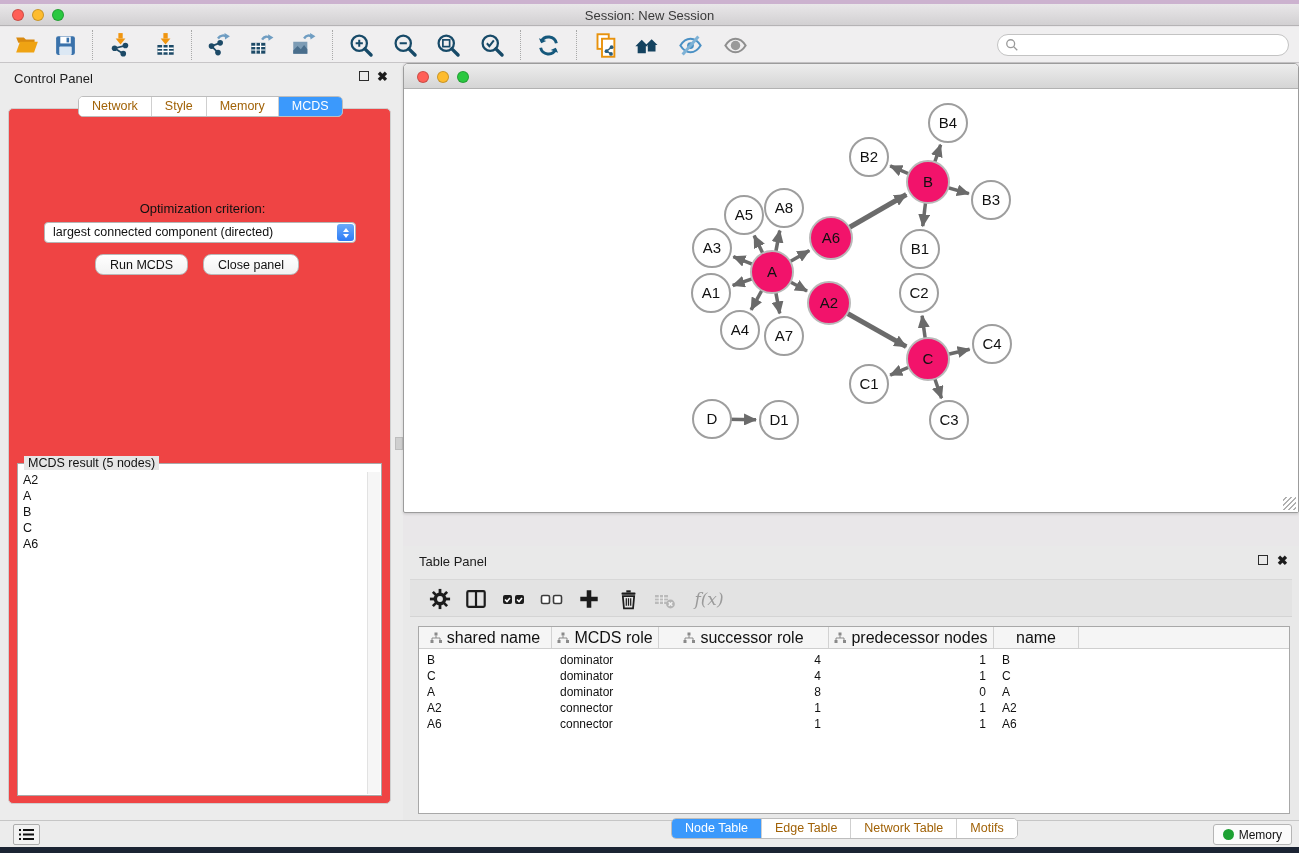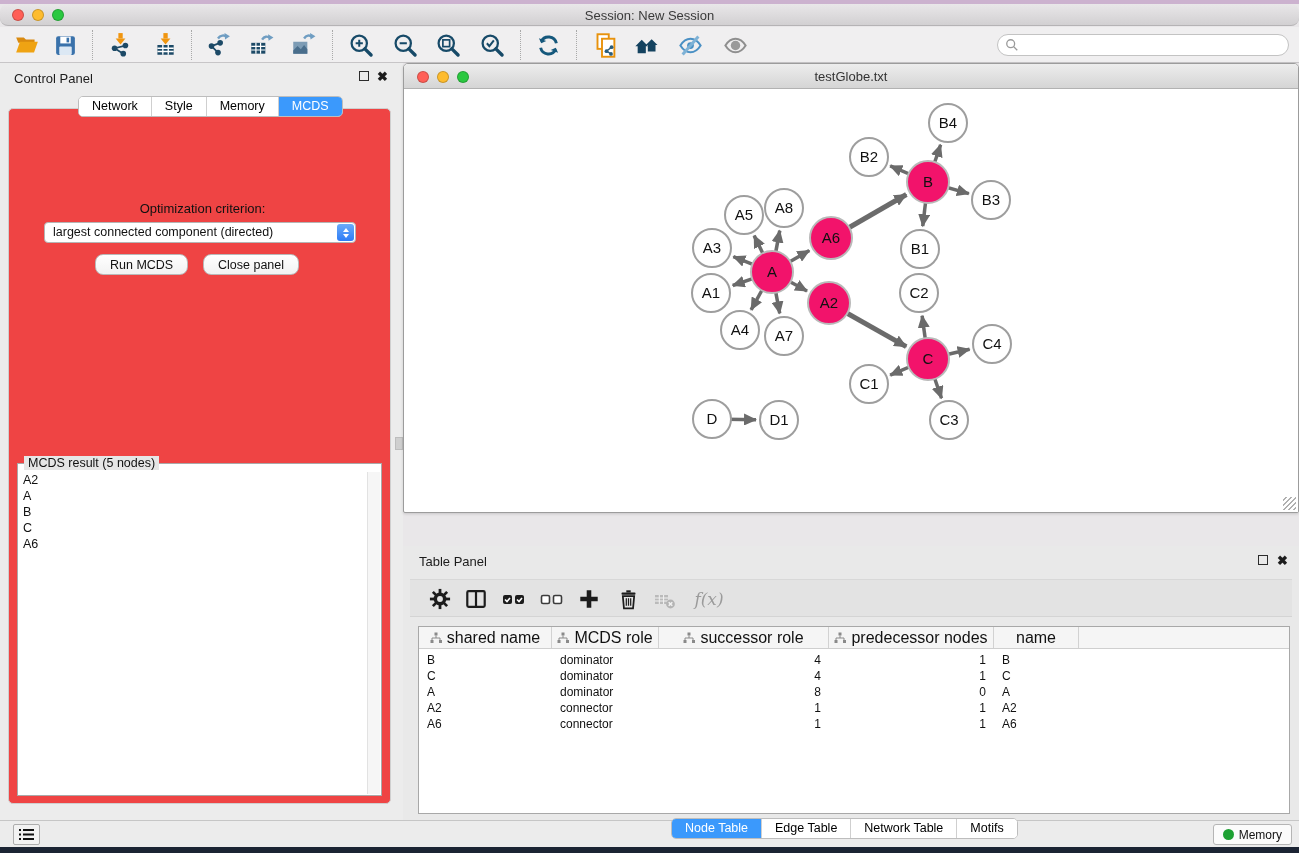--- a/index.html
+++ b/index.html
@@ -3,21 +3,21 @@
 <meta charset="utf-8">
 <style>
   * { margin:0; padding:0; box-sizing:border-box; }
   html,body { width:1299px; height:853px; font-family:"Liberation Sans",sans-serif; }
   .screen { position:relative; width:1299px; height:853px; background:#e9e7e9; overflow:hidden; }
   .wallpaper-top { position:absolute; left:0; top:0; width:100%; height:4px; background:#ccb2cf; }
   .wallpaper-bottom { position:absolute; left:0; top:847px; width:100%; height:6px; background:#1b2433; }
 
   
   .titlebar { position:absolute; left:0; top:4px; width:100%; height:22px;
-    background:linear-gradient(#e9e7e9,#d2d0d2); border-bottom:1px solid #b5b3b5;border-radius:8px; }
+    background:linear-gradient(#e9e7e9,#d2d0d2); border-bottom:1px solid #b5b3b5; }
   .tl { position:absolute; top:5px; width:12px; height:12px; border-radius:50%; border:0.5px solid rgba(0,0,0,.2); }
   .tl.red{ left:12px; background:#ff5f57; } .tl.yellow{ left:32px; background:#febc2e; } .tl.green{ left:52px; background:#2ac840; }
   .app-title { position:absolute; left:0; right:0; top:4px; text-align:center; font-size:13px; color:#3a3a3a; }
 
   
   .toolbar { position:absolute; left:0; top:27px; width:100%; height:36px; background:#f0eff0; border-bottom:1px solid #c7c5c7; }
   .tbi { position:absolute; top:3px; width:30px; height:30px; display:flex; align-items:center; justify-content:center; cursor:pointer; }
   .tbsep { position:absolute; top:3px; height:30px; width:0; border-left:1px dotted #a9a9a9; }
   .searchbox { position:absolute; left:997px; top:7px; width:292px; height:22px; background:#fff;
     border:1px solid #c3c3c3; border-radius:11px; display:flex; align-items:center; padding-left:7px; }
@@ -25,21 +25,21 @@
 
   
   .control-panel { position:absolute; left:0; top:63px; width:403px; height:757px; background:#ececec; }
   .cp-title { position:absolute; left:14px; top:8px; font-size:13px; color:#1c1c1c; }
   .panel-float { position:absolute; width:10px; height:10px; border:1.5px solid #2c2c2c; background:transparent; }
   .panel-close { position:absolute; font-size:13px; font-weight:bold; color:#1c1c1c; line-height:10px; }
   .cp-inner { position:absolute; left:8px; top:45px; width:383px; height:696px; background:#ef4444;
     border:1px solid #cfcfcf; border-radius:5px; }
   .segtabs { position:absolute; display:flex; height:21px; border-radius:5px; overflow:hidden;
     border:1px solid #bdbdbd; background:#fff; z-index:3; }
-  .segtab { padding:0 13px; font-size:12.5px; line-height:19px; color:#000000; background:#fff; border-right:1px solid #cfcfcf; cursor:pointer; white-space:nowrap; }
+  .segtab { padding:0 13px; font-size:12.5px; line-height:19px; color:#a16207; background:#fff; border-right:1px solid #cfcfcf; cursor:pointer; white-space:nowrap; }
   .segtab:last-child { border-right:none; }
   .segtab.selected { background:#3b99fc; color:#fff; }
   .cp-tabs { left:78px; top:33px; }
   .opt-label { position:absolute; left:0; width:403px; top:137px; text-align:center; font-size:13px; color:#111; }
   .dropdown { position:absolute; left:43px; top:158px; width:312px; height:21px; background:#fff;
     border:1px solid #b5b5b5; border-radius:4px; font-size:12.5px; line-height:19px; padding-left:8px; color:#111; cursor:pointer; }
   .dd-stepper { position:absolute; right:1px; top:1px; bottom:1px; width:17px; border-radius:3px;
     background:linear-gradient(#6aabf9,#2e7cf6); display:flex; flex-direction:column; align-items:center; justify-content:center; gap:2px; }
   .dd-up { width:0; height:0; border-left:3.5px solid transparent; border-right:3.5px solid transparent; border-bottom:4px solid #fff; }
   .dd-down { width:0; height:0; border-left:3.5px solid transparent; border-right:3.5px solid transparent; border-top:4px solid #fff; }
@@ -277,21 +277,20 @@
     </div>
   </div>
 
   <div class="sash-handle"></div>
 
   <div class="net-window">
     <div class="net-titlebar">
       <span class="net-tl" style="left:13px; background:#ff5f57"></span>
       <span class="net-tl" style="left:33px; background:#febc2e"></span>
       <span class="net-tl" style="left:53px; background:#2ac840"></span>
-      <div class="net-title">testGlobe.txt</div>
     </div>
     <div class="net-canvas">
       <svg width="893" height="422" viewBox="0 0 893 422">
           <defs>
             <marker id="arr" markerUnits="userSpaceOnUse" markerWidth="14" markerHeight="12" refX="12" refY="6" orient="auto">
               <path d="M0,0 L13,6 L0,12 Z" fill="#6b6b6b"></path>
             </marker>
           </defs>
           <line x1="367" y1="182" x2="349.14078923202976" y2="145.64374950806052" stroke="#6b6b6b" stroke-width="3.5" marker-end="url(#arr)"></line>
           <line x1="367" y1="182" x2="374.76136369384574" y2="140.6060602994894" stroke="#6b6b6b" stroke-width="3.5" marker-end="url(#arr)"></line>

